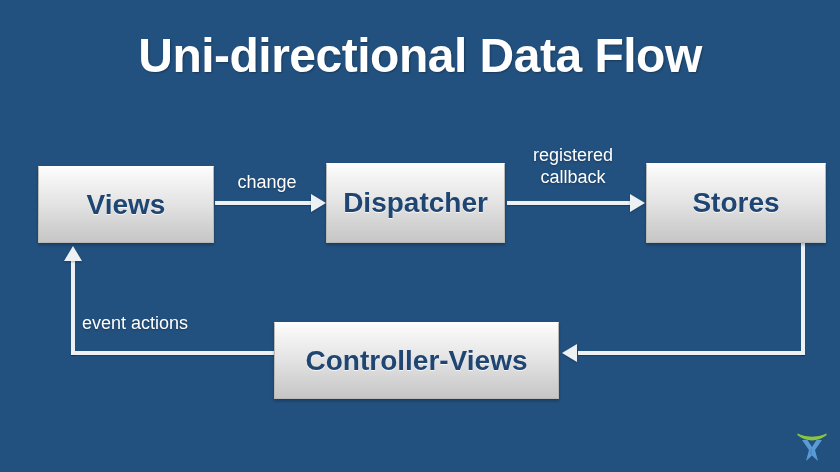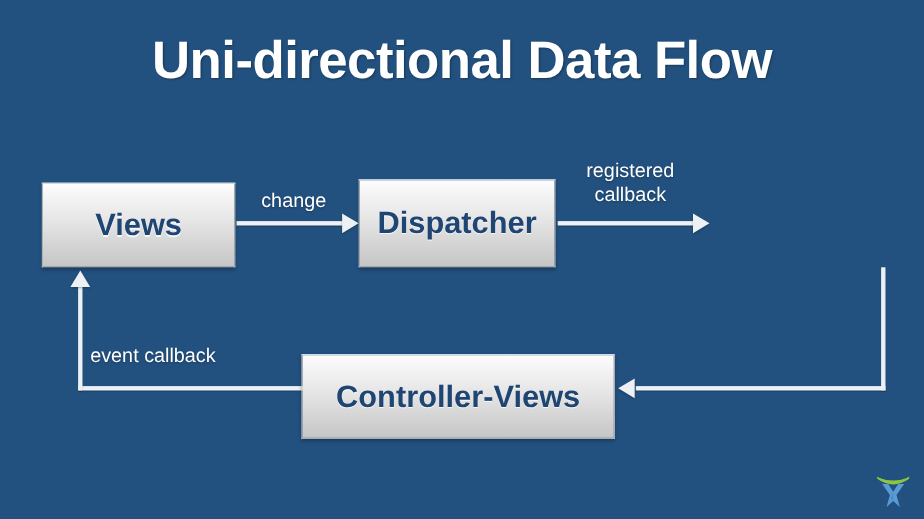--- a/index.html
+++ b/index.html
@@ -155,26 +155,27 @@
   <div class="edge-label" id="lbl-registered">registered
 callback</div>
 
   <div class="seg seg-v" id="a3-vert"></div>
   <div class="seg seg-h" id="a3-horiz"></div>
   <div class="head head-left" id="a3-head"></div>
 
   <div class="seg seg-h" id="a4-horiz"></div>
   <div class="seg seg-v" id="a4-vert"></div>
   <div class="head head-up" id="a4-head"></div>
-  <div class="edge-label" id="lbl-evhandlers">event callback</div>
+  <div class="edge-label" id="lbl-evhandlers">event actions</div>
 
   <div class="node" id="node-views">Views</div>
 
   <div class="node" id="node-dispatcher">Dispatcher</div>
 
+  <div class="node" id="node-stores">Stores</div>
 
   <div class="node" id="node-ctrlviews">Controller-Views</div>
 
   <div id="logo">
     <svg viewBox="0 0 36 38" width="36" height="38" xmlns="http://www.w3.org/2000/svg">
       <path d="M4 7 Q18 17 32 7 Q18 12.5 4 7 Z" fill="#8cc63e"></path>
       <path d="M3.5 6.2 Q18 16.4 32.5 6.2 L32.5 8.2 Q18 18.6 3.5 8.2 Z" fill="#8cc63e"></path>
       <path d="M8 13 L13.5 13 L18 20 L22.5 13 L28 13 L21 23 L24 34 L18 28.5 L12 34 L15 23 Z" fill="#5b9bd5"></path>
       <path d="M18 19.5 L18 29 L15.5 26.5 Z" fill="#3f82c4" opacity="0.55"></path>
     </svg>

